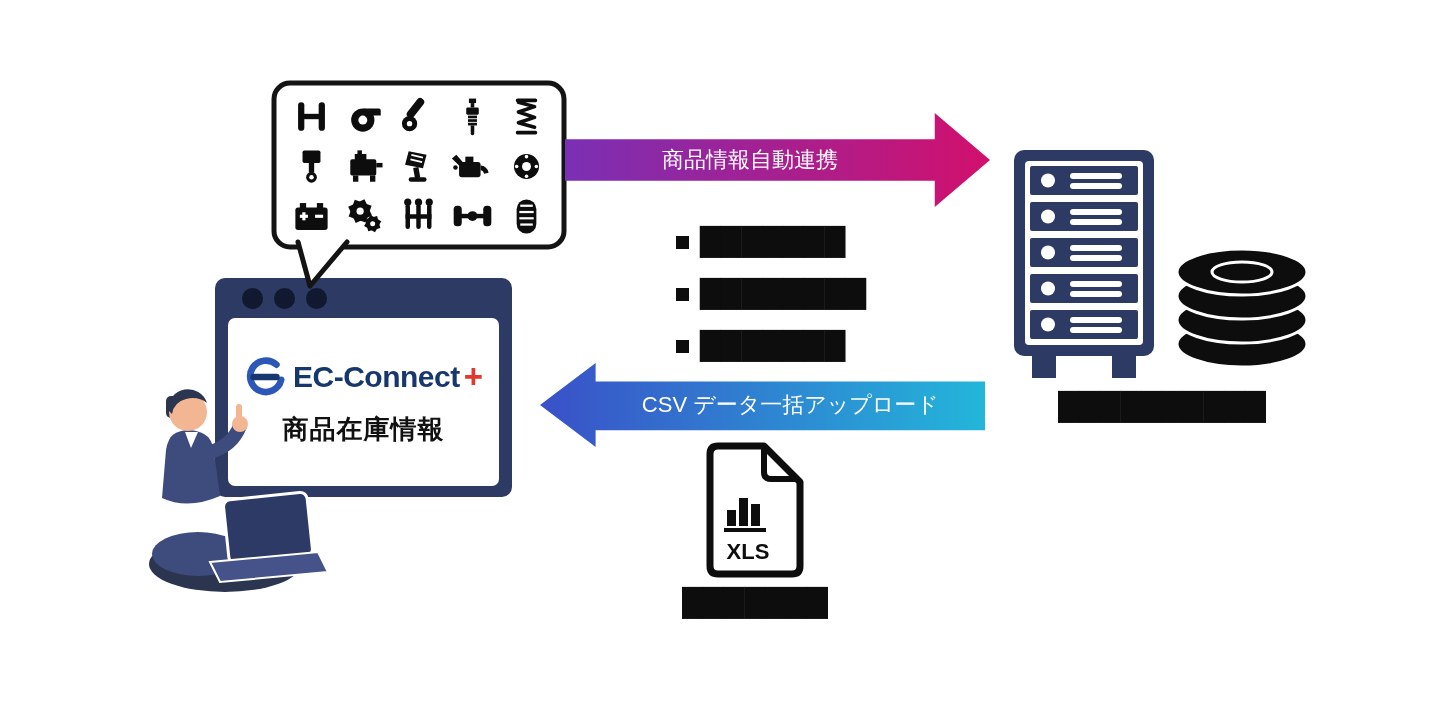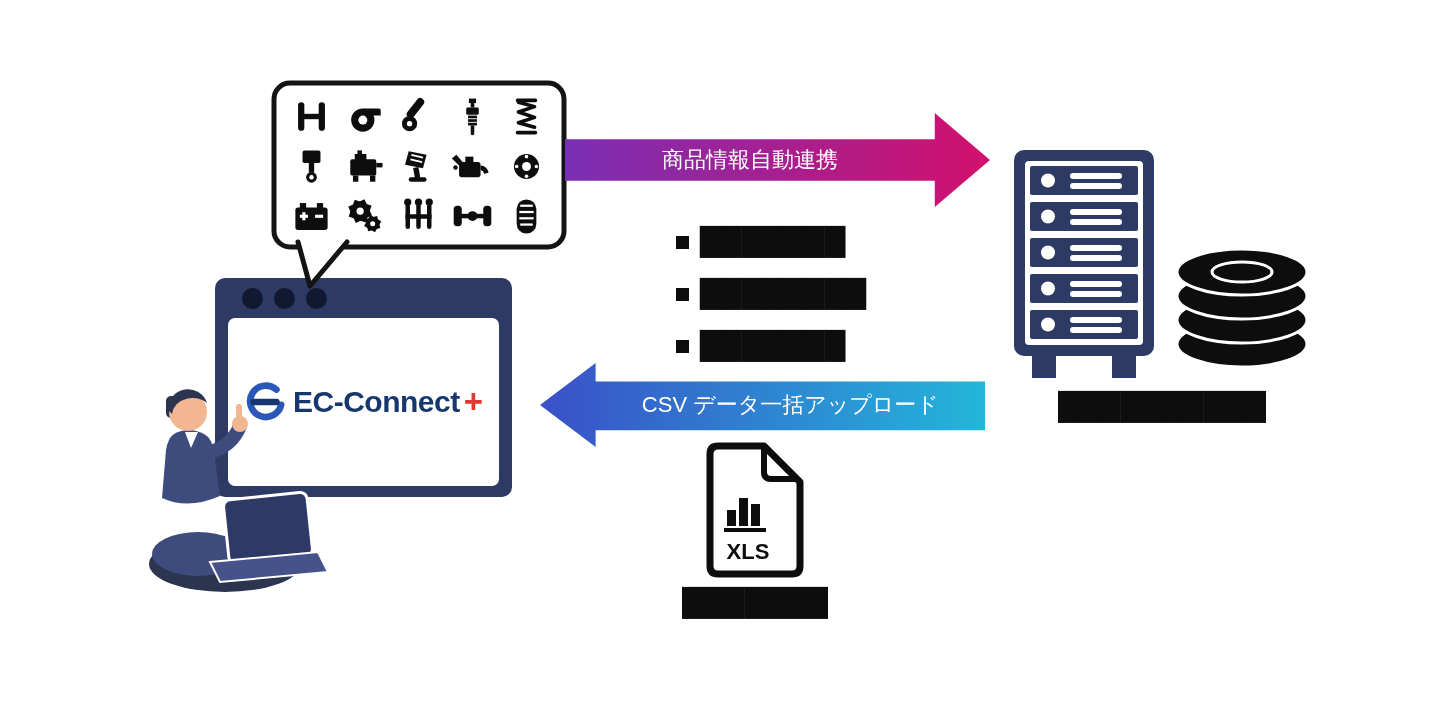--- a/index.html
+++ b/index.html
@@ -70,20 +70,21 @@
     </div>
     <div class="window-body">
       <div class="logo-row">
         <svg viewBox="0 0 44 42" width="42" height="40">
           <path d="M34 8 A16.5 16.5 0 1 0 39 24" fill="none" stroke="#2b57b8" stroke-width="7" stroke-linecap="round"></path>
           <path d="M10 21 h24" stroke="#17386e" stroke-width="7" stroke-linecap="round" fill="none"></path>
         </svg>
         <span class="logo-text">EC-Connect</span>
         <span class="logo-plus">+</span>
       </div>
+      <div class="window-title">商品在庫情報</div>
     </div>
   </div>
 
   <div class="bubble">
     <svg class="bubble-bg" width="296" height="212" viewBox="0 0 296 212">
       <rect x="3" y="3" width="290" height="164" rx="16" fill="#ffffff" stroke="#141414" stroke-width="5"></rect>
       <path d="M76 160 L39 206 L27 160 Z" fill="#ffffff"></path>
       <path d="M76 162 L39 206 M27 162 L39 206" fill="none" stroke="#141414" stroke-width="5" stroke-linecap="round"></path>
     </svg>
     <div class="bubble-grid" id="bubble-grid">

